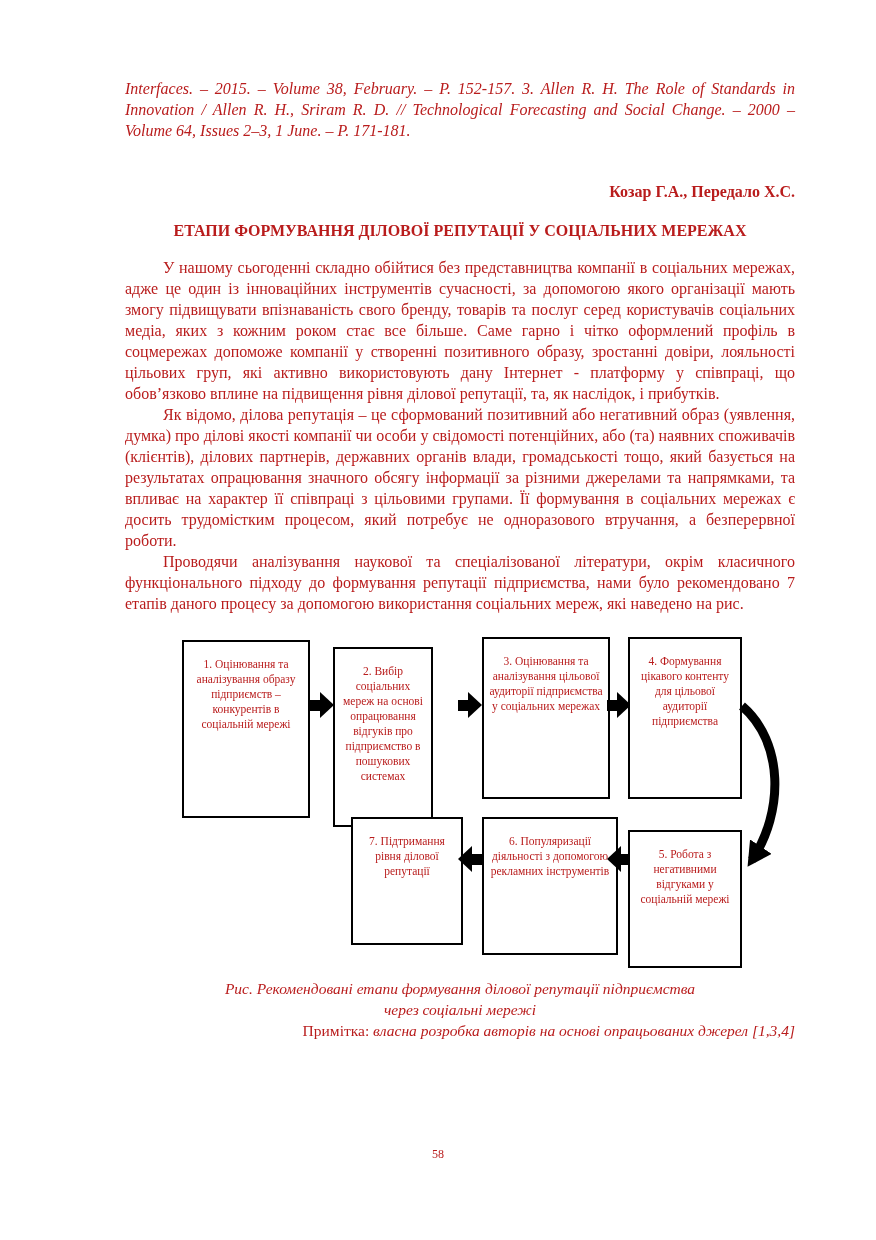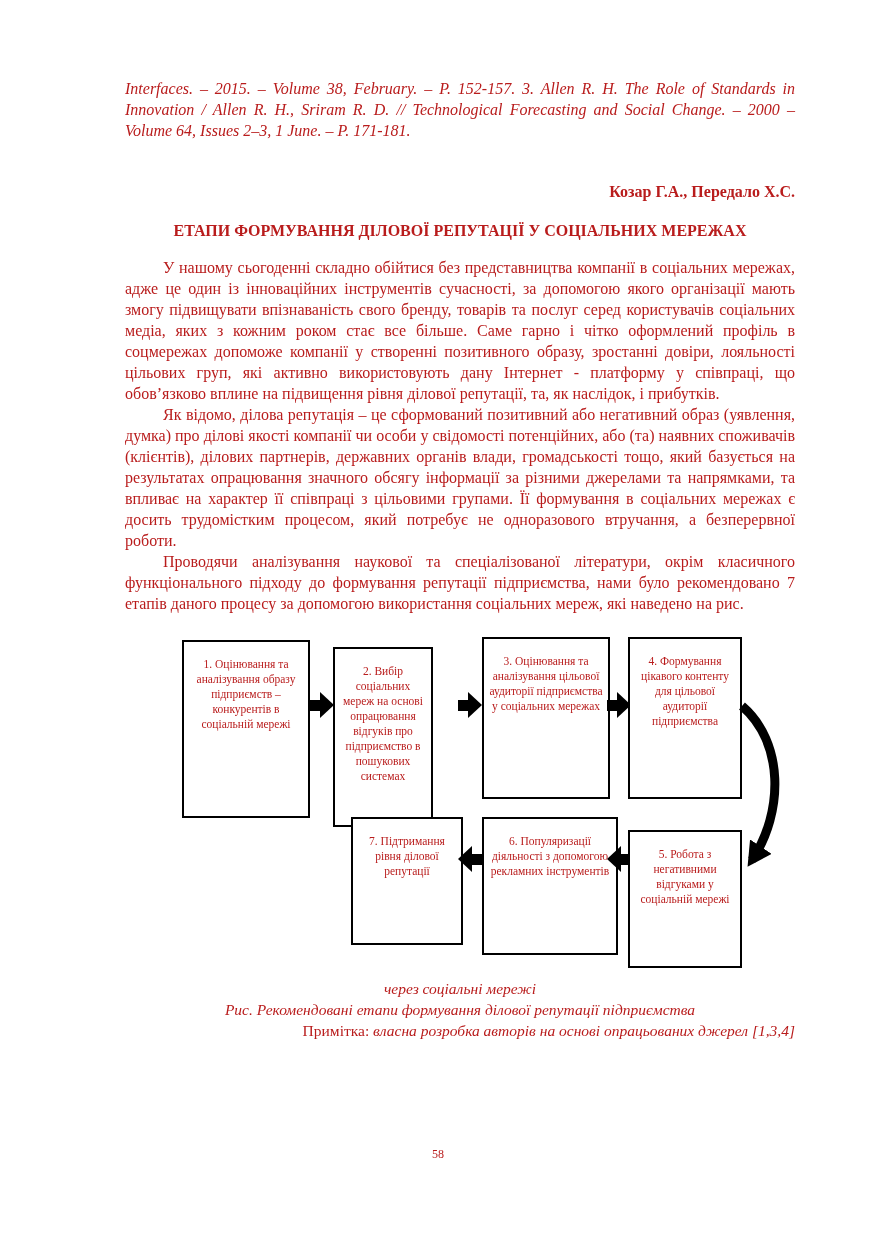--- a/index.html
+++ b/index.html
@@ -163,22 +163,22 @@
 
       <div class="block-arrow al2">
         <span class="head-left"></span>
         <span class="shaft"></span>
       </div>
 
       <div class="flow-box box5">5. Робота з негативними відгуками у соціальній мережі</div>
     </div>
 
     <div class="figure-caption">
+      <div>Рис. Рекомендовані етапи формування ділової репутації підприємства</div>
       <div>через соціальні мережі</div>
-      <div>Рис. Рекомендовані етапи формування ділової репутації підприємства</div>
     </div>
 
     <div class="figure-note">
       <span class="note-label">Примітка: </span><span class="note-text">власна розробка авторів на основі опрацьованих джерел [1,3,4]</span>
     </div>
 
   </div>
 
   <div class="page-number">58</div>
 </div>

